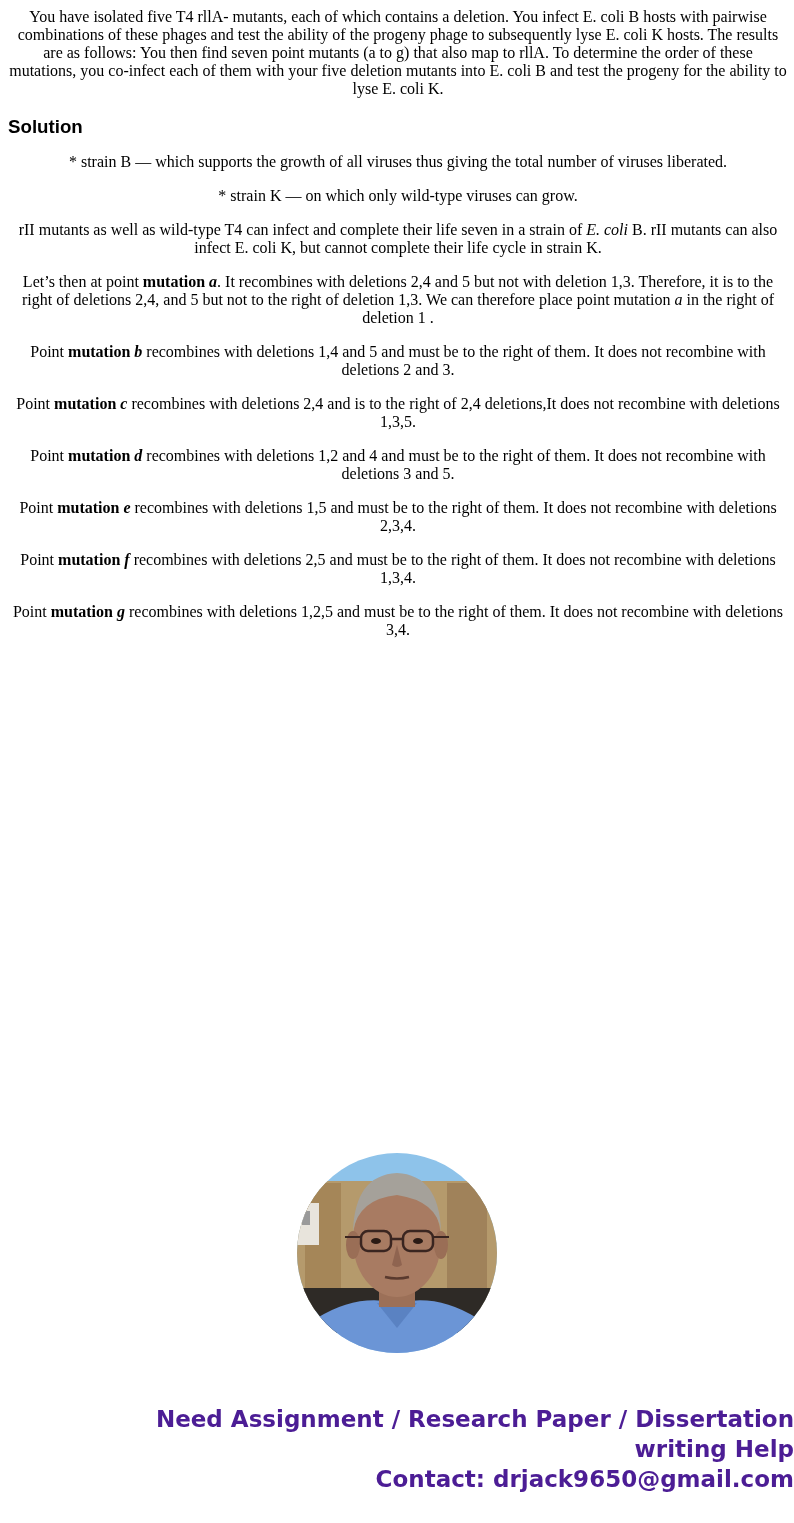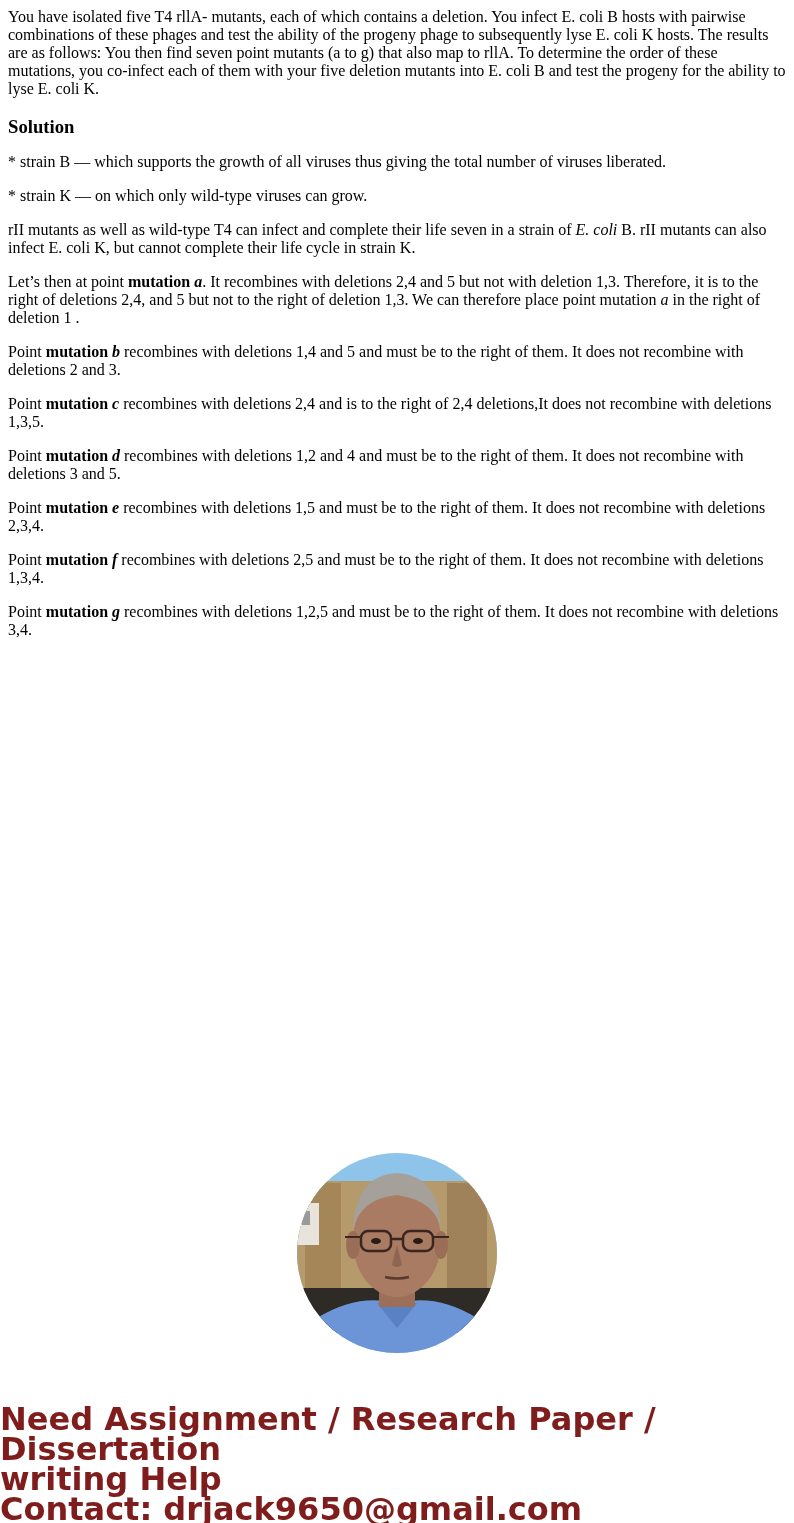--- a/index.html
+++ b/index.html
@@ -7,23 +7,23 @@
       width: 794px;
       height: 1523px;
       position: relative;
       overflow: hidden;
       font-family: "Liberation Serif", serif;
       font-size: 16px;
       line-height: 18px;
       color: #000000;
     }
     .content { position: absolute; left: 8px; top: 8px; width: 780px; }
-    p { margin: 0 0 16px 0; }
+    p { margin: 0 0 16px 0; text-align: center; }
     h3 {
-      font-family: Liberation Serif, serif;
+      font-family: Liberation Sans, sans-serif;
       font-size: 18.7px;
       line-height: 22px;
       font-weight: bold;
       margin: 18px 0 15px 0;
     }
     .mut { font-weight: bold; margin-top: 28px; }
     .mut i { font-weight: bold; font-style: italic; }
     .avatar-wrap {
       position: absolute;
       left: 297px;
@@ -31,26 +31,26 @@
       width: 200px;
       height: 200px;
       border-radius: 50%;
       overflow: hidden;
     }
     .footer {
       position: absolute;
       left: 0;
       top: 1404px;
       width: 794px;
-      text-align: left;
+      text-align: right;
       font-family: "DejaVu Sans", sans-serif;
       font-weight: bold;
-      font-size: 32px;
+      font-size: 23px;
       line-height: 30px;
-      color: #7f1d1d;
+      color: #4c1d95;
     }
   </style>
 </head>
 <body>
 
 <div class="content">
   <p>You have isolated five T4 rllA- mutants, each of which contains a deletion. You infect E. coli B hosts with pairwise combinations of these phages and test the ability of the progeny phage to subsequently lyse E. coli K hosts. The results are as follows: You then find seven point mutants (a to g) that also map to rllA. To determine the order of these mutations, you co-infect each of them with your five deletion mutants into E. coli B and test the progeny for the ability to lyse E. coli K.</p>
 
   <h3>Solution</h3>
 

